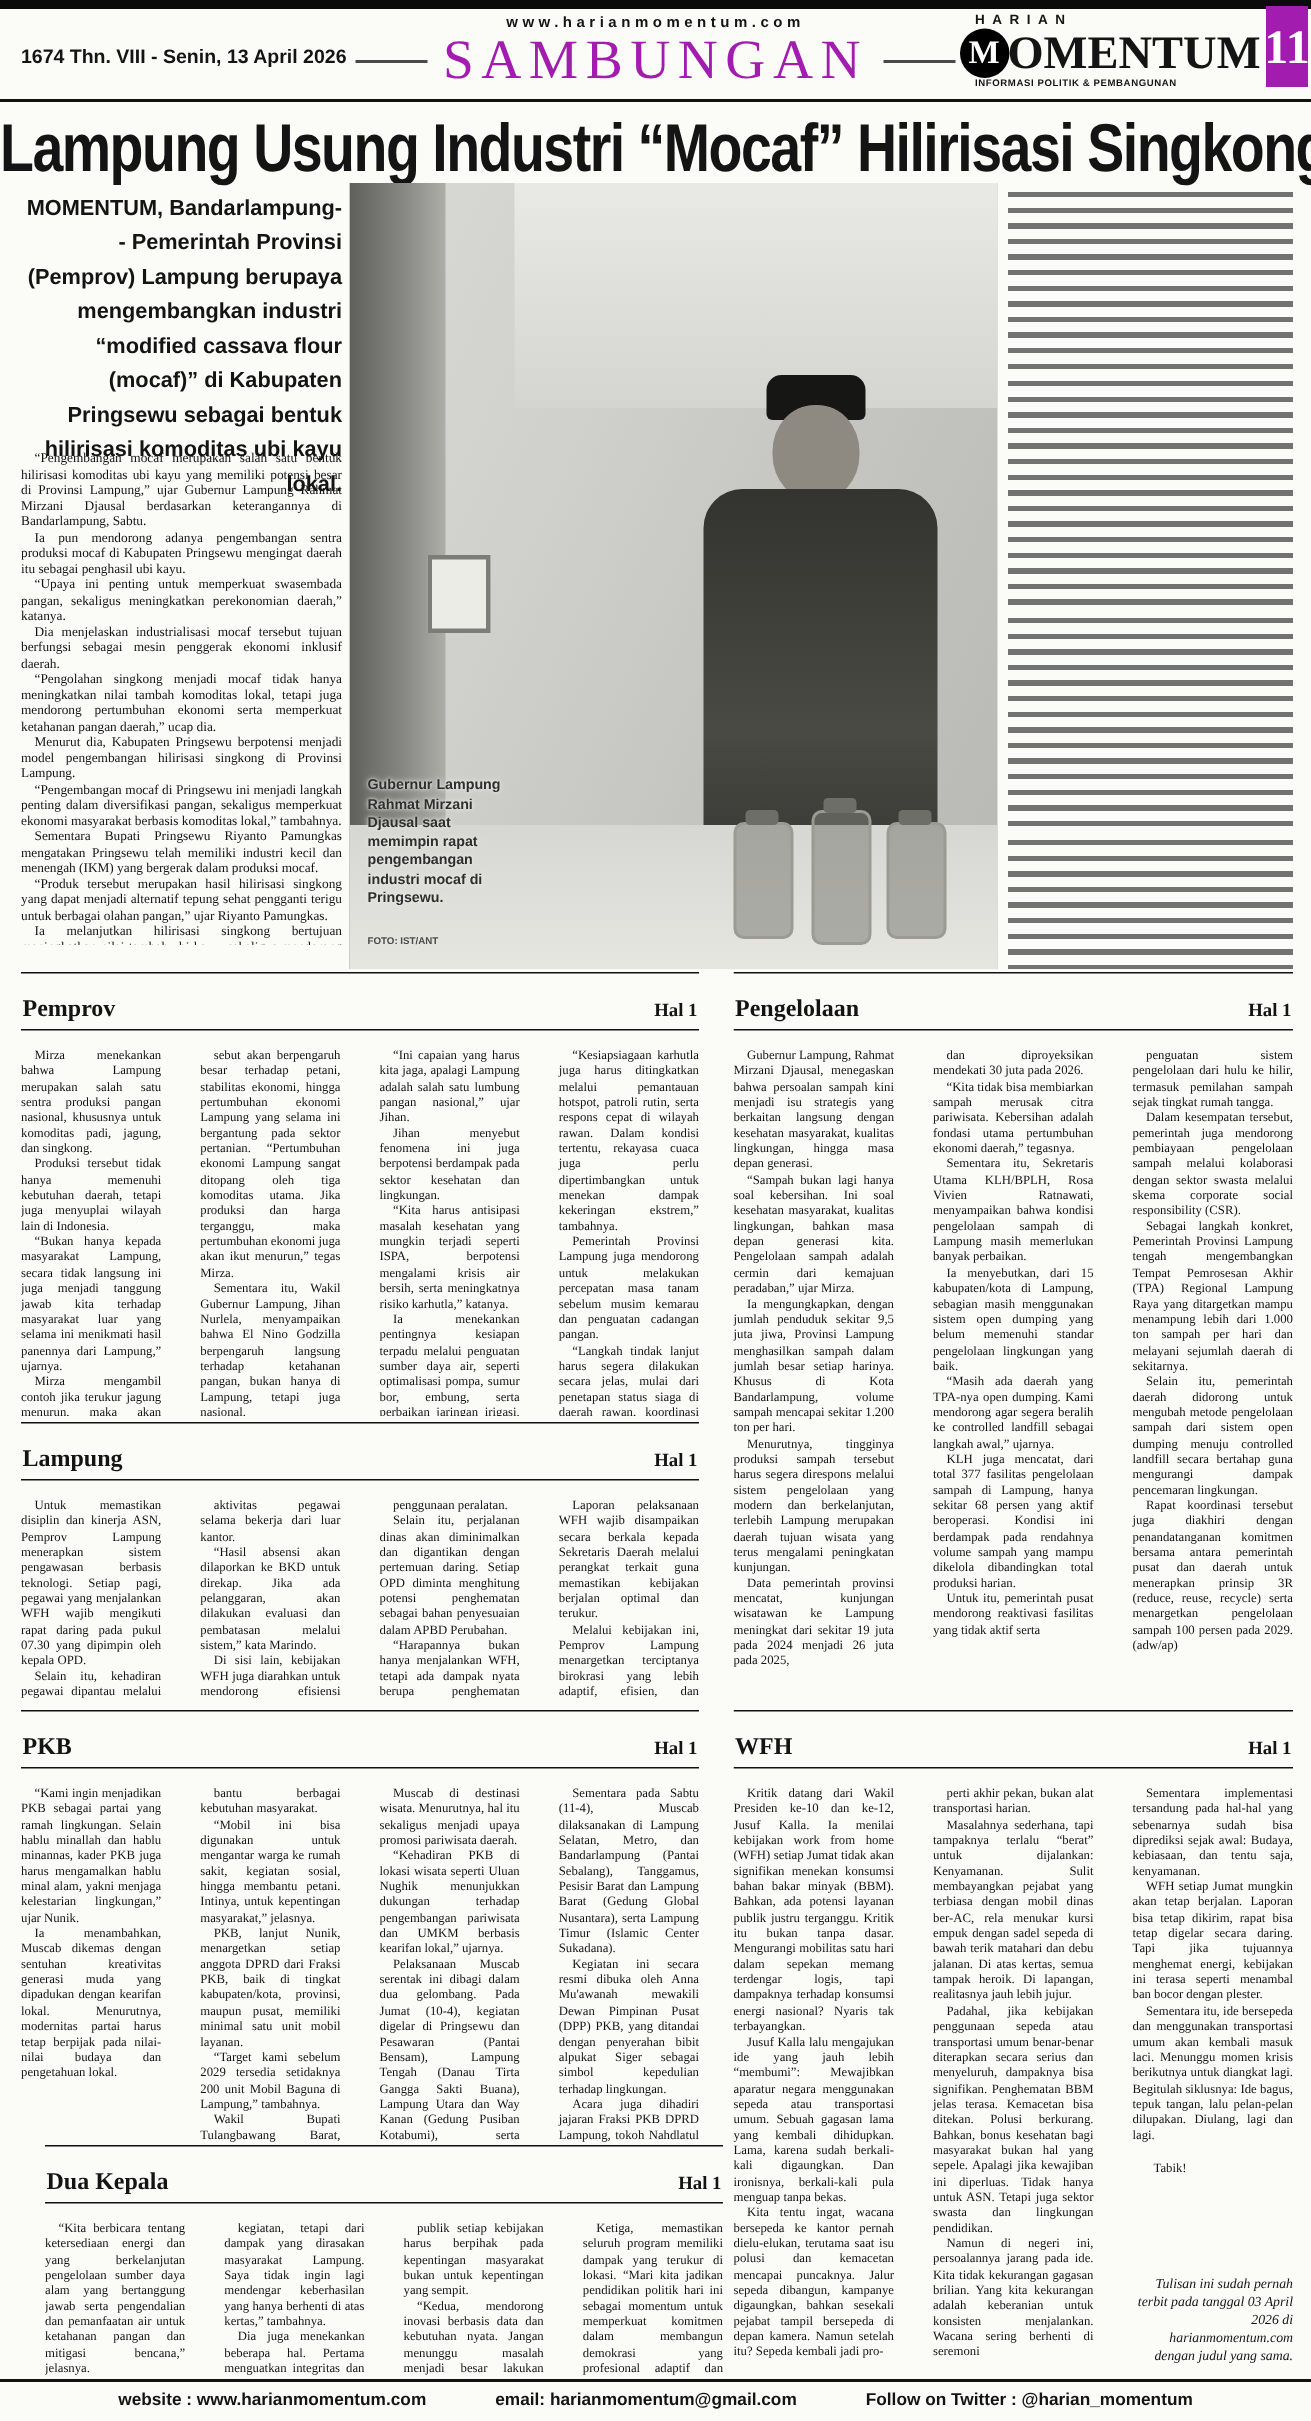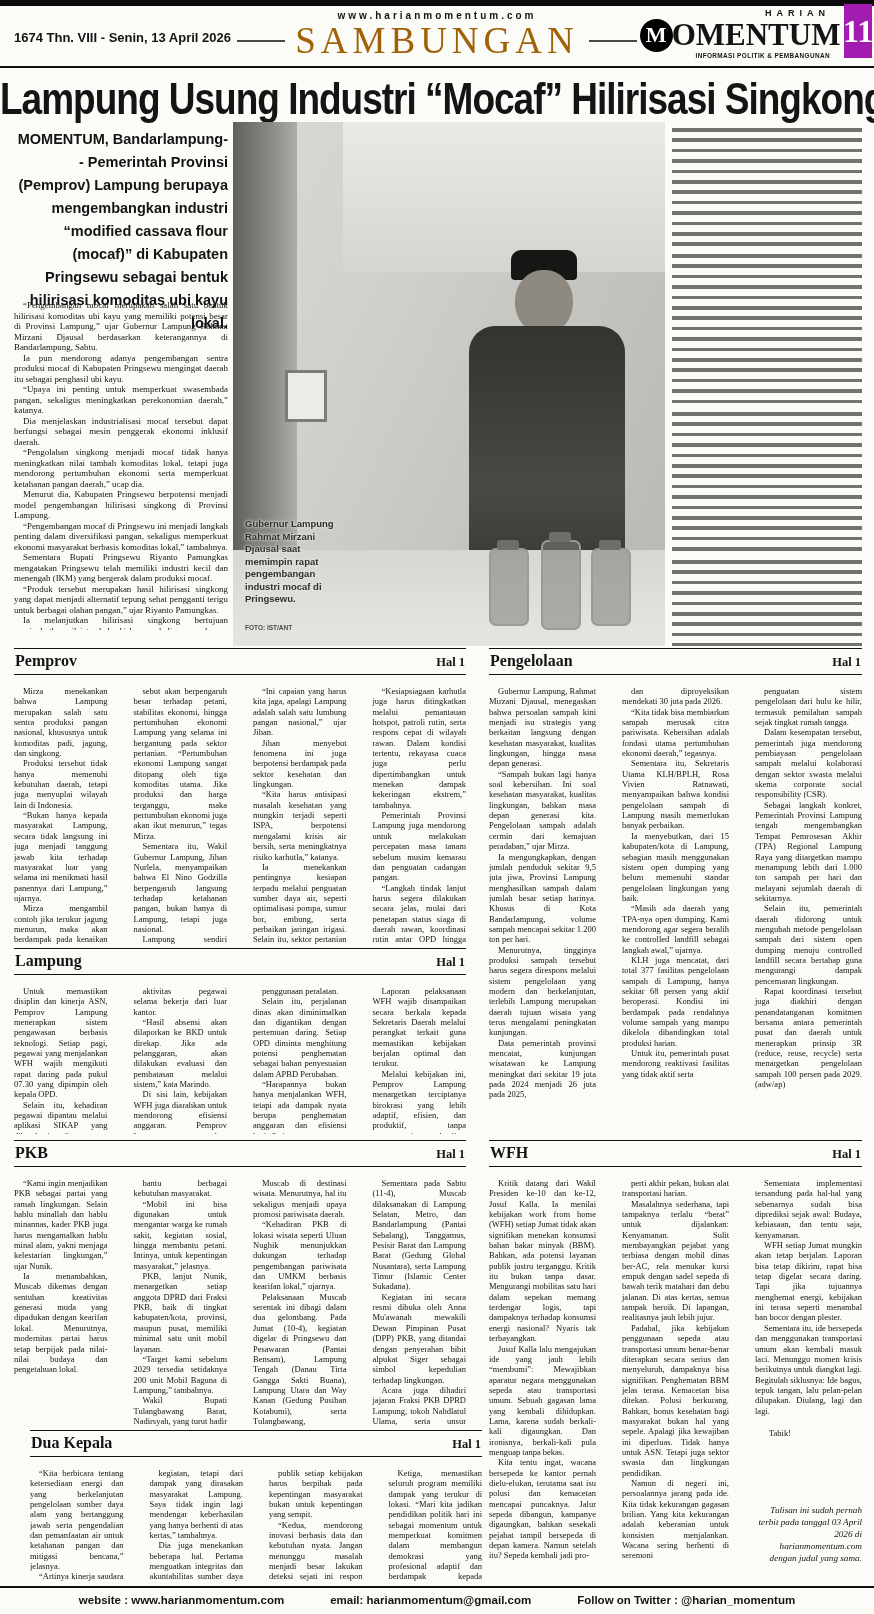--- a/index.html
+++ b/index.html
@@ -6,23 +6,23 @@
   .page{position:relative;width:874px;height:1614px;background:#fbfbf8;color:#141414;
         font-family:"Liberation Serif",serif;overflow:hidden;margin:0 auto;}
 
   
   .topbar{position:absolute;top:0;left:0;width:100%;height:6px;background:#0b0b0b;}
   .edition{position:absolute;left:14px;top:30px;font-family:"Liberation Sans",sans-serif;
            font-weight:bold;font-size:13px;}
   .head-center{position:absolute;left:237px;top:10px;width:400px;text-align:center;}
   .site-url{font-family:"Liberation Sans",sans-serif;font-weight:bold;font-size:10px;letter-spacing:3px;}
   .samb-row{display:flex;align-items:center;justify-content:center;gap:10px;margin-top:0;}
-  .samb{font-size:37px;color:#a16207;letter-spacing:5px;line-height:40px;}
+  .samb{font-size:37px;color:#a21caf;letter-spacing:5px;line-height:40px;}
   .dash{width:70px;height:2px;background:#4a4a4a;}
-  .brand{position:absolute;right:44px;top:8px;width:180px;text-align:right;}
+  .brand{position:absolute;right:44px;top:8px;width:180px;text-align:left;}
   .brand-top{font-family:"Liberation Sans",sans-serif;font-weight:bold;font-size:9px;letter-spacing:5px;}
   .brand-name{display:flex;align-items:center;justify-content:center;font-weight:bold;font-size:31px;line-height:34px;}
   .m-circle{display:flex;align-items:center;justify-content:center;width:33px;height:33px;border-radius:50%;
             background:#000;color:#fff;font-size:22px;margin-right:-1px;flex:0 0 auto;}
   .brand-sub{font-family:"Liberation Sans",sans-serif;font-weight:bold;font-size:6.4px;letter-spacing:.4px;}
   .pagenum{position:absolute;right:2px;top:4px;width:28px;height:54px;background:#a21caf;color:#fff;
            display:flex;align-items:center;justify-content:center;font-weight:bold;font-size:32px;}
   .header-rule{position:absolute;top:66px;left:0;width:100%;height:2px;background:#111;}
 
   
@@ -61,21 +61,21 @@
           font-weight:bold;font-size:6.5px;color:#4a4a46;text-shadow:0 0 2px #e9e9e5;}
 
   
   .illegible{position:absolute;left:672px;top:128px;width:190px;height:516px;}
   .ill-block{background:repeating-linear-gradient(to bottom,#3e3e3c 0,#3e3e3c 3.6px,transparent 3.6px,transparent 10.4px);
              opacity:.72;filter:blur(.3px);margin-bottom:8px;}
 
   
   .section{position:absolute;overflow:hidden;}
   .band{border-top:1.5px solid #111;border-bottom:1px solid #111;display:flex;
-        justify-content:space-between;align-items:baseline;padding:3px 1px 4px;}
+        justify-content:space-between;align-items:baseline;padding:15px 1px 4px;}
   .band .t{font-weight:bold;font-size:16px;}
   .band .hal{font-weight:bold;font-size:12.5px;}
   .cols{display:flex;gap:26px;margin-top:11px;}
   .ncol{flex:1;font-size:8.5px;line-height:10.35px;text-align:justify;min-width:0;}
   .note{font-style:italic;text-align:right;text-indent:0;margin-top:66px;font-size:9.2px;line-height:12px;}
   .tabik{margin-top:12px;text-indent:14px;}
 
   #sec-pemprov{left:14px;top:648px;width:452px;height:296px;}
   #sec-pengelolaan{left:489px;top:648px;width:373px;height:486px;}
   #sec-lampung{left:14px;top:948px;width:452px;height:186px;}
@@ -118,21 +118,21 @@
   <div class="pagenum">11</div>
   <div class="header-rule"></div>
 
   <h1 class="headline" style="margin:0;">Lampung Usung Industri “Mocaf” Hilirisasi Singkong</h1>
 
   <div class="lead">MOMENTUM, Bandarlampung-- Pemerintah Provinsi (Pemprov) Lampung berupaya mengembangkan industri “modified cassava flour (mocaf)” di Kabupaten Pringsewu sebagai bentuk hilirisasi komoditas ubi kayu lokal.</div>
   <div class="lead-body">
       <p class="para">“Pengembangan mocaf merupakan salah satu bentuk hilirisasi komoditas ubi kayu yang memiliki potensi besar di Provinsi Lampung,” ujar Gubernur Lampung Rahmat Mirzani Djausal berdasarkan keterangannya di Bandarlampung, Sabtu.</p>
       <p class="para">Ia pun mendorong adanya pengembangan sentra produksi mocaf di Kabupaten Pringsewu mengingat daerah itu sebagai penghasil ubi kayu.</p>
       <p class="para">“Upaya ini penting untuk memperkuat swasembada pangan, sekaligus meningkatkan perekonomian daerah,” katanya.</p>
-      <p class="para">Dia menjelaskan industrialisasi mocaf tersebut dapat berfungsi sebagai mesin penggerak ekonomi inklusif daerah.</p>
+      <p class="para">Dia menjelaskan industrialisasi mocaf tersebut tujuan berfungsi sebagai mesin penggerak ekonomi inklusif daerah.</p>
       <p class="para">“Pengolahan singkong menjadi mocaf tidak hanya meningkatkan nilai tambah komoditas lokal, tetapi juga mendorong pertumbuhan ekonomi serta memperkuat ketahanan pangan daerah,” ucap dia.</p>
       <p class="para">Menurut dia, Kabupaten Pringsewu berpotensi menjadi model pengembangan hilirisasi singkong di Provinsi Lampung.</p>
       <p class="para">“Pengembangan mocaf di Pringsewu ini menjadi langkah penting dalam diversifikasi pangan, sekaligus memperkuat ekonomi masyarakat berbasis komoditas lokal,” tambahnya.</p>
       <p class="para">Sementara Bupati Pringsewu Riyanto Pamungkas mengatakan Pringsewu telah memiliki industri kecil dan menengah (IKM) yang bergerak dalam produksi mocaf.</p>
       <p class="para">“Produk tersebut merupakan hasil hilirisasi singkong yang dapat menjadi alternatif tepung sehat pengganti terigu untuk berbagai olahan pangan,” ujar Riyanto Pamungkas.</p>
       <p class="para">Ia melanjutkan hilirisasi singkong bertujuan meningkatkan nilai tambah ubi kayu, sekaligus mendorong keterlibatan masyarakat di setiap tahapan produksi. (ant/red)</p>
     </div>
 
   <figure class="photo" style="margin:0;">
     <div class="p-shelf"></div>

